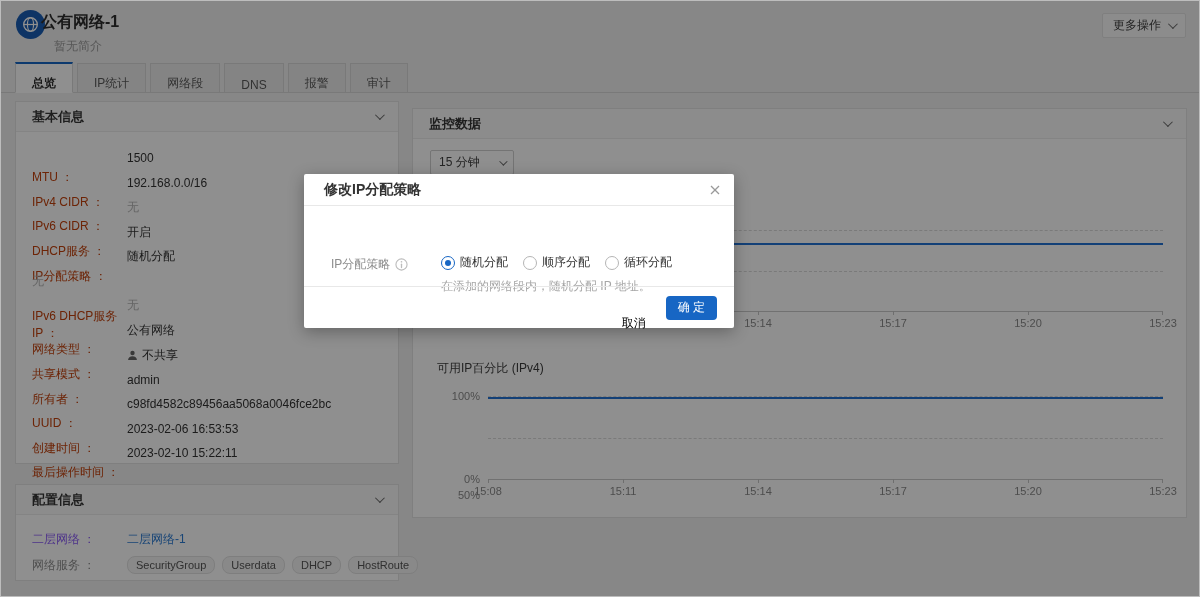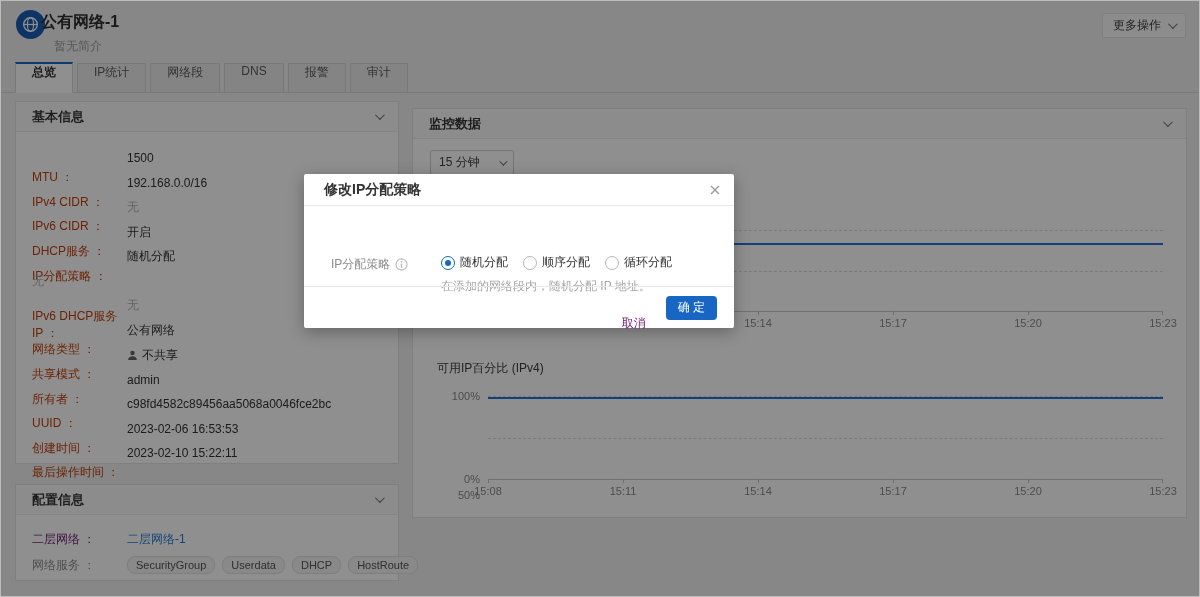--- a/index.html
+++ b/index.html
@@ -18,21 +18,21 @@
   .more-btn { position:absolute; right:13px; top:12px; height:25px; padding:0 10px;
     background:#fafafa; border:1px solid #e2e2e2; border-radius:2px;
     display:flex; align-items:center; gap:7px; color:#404040; cursor:pointer; }
   
   .chev { display:inline-block; width:7px; height:7px; border-right:1.4px solid #6b6b6b;
     border-bottom:1.4px solid #6b6b6b; transform:rotate(45deg) translateY(-2px); }
   
   .tabbar { position:absolute; left:0; top:61px; width:100%; height:31px;
     border-bottom:1px solid #d8d8d8; padding-left:14px; display:flex; gap:4px; }
   .tab { height:30px; margin-top:1px; padding:0 16px; background:#ececec; border:1px solid #d8d8d8;
-    display:flex; align-items:flex-start; color:#5a5a5a; cursor:pointer; }
+    display:flex; align-items:flex-end; color:#5a5a5a; cursor:pointer; }
   .tab.active { background:#fff; border-top:2px solid #1766c4; border-bottom:1px solid #fff;
     height:31px; margin-top:0; font-weight:bold; color:#333; }
   
   .panel { position:absolute; background:#fff; border:1px solid #e3e3e3; }
   .panel-hd { height:30px; background:#fafafa; border-bottom:1px solid #ececec;
     display:flex; align-items:center; padding:0 16px; font-size:13px; font-weight:bold; color:#363636; }
   .panel-hd .chev { margin-left:auto; }
   #basic-panel  { left:14px; top:100px; width:384px; height:363px; }
   #config-panel { left:14px; top:483px; width:384px; height:97px; }
   #mon-panel    { left:411px; top:107px; width:775px; height:410px; }
@@ -76,21 +76,21 @@
   .radio-group { position:absolute; left:137px; top:48px; display:flex; gap:15px; }
   .radio-opt { display:flex; align-items:center; gap:5px; cursor:pointer; color:#333; }
   .radio { width:14px; height:14px; border-radius:50%; border:1px solid #b5b5b5; background:#fff;
     position:relative; flex:none; }
   .radio.selected { border-color:#1766c4; }
   .radio.selected::after { content:""; position:absolute; left:3px; top:3px; width:6px; height:6px;
     border-radius:50%; background:#1766c4; }
   .helper { position:absolute; left:137px; top:72px; color:#a6a6a6; }
   .modal-ft { position:absolute; left:0; right:0; top:112px; bottom:0; border-top:1px solid #e8e8e8;
     display:flex; align-items:center; justify-content:flex-end; gap:20px; padding:0 17px; }
-  .btn-text { color:#701a75; cursor:pointer;margin-top:32px; }
+  .btn-text { color:#000000; cursor:pointer;margin-top:32px; }
   .btn-primary { background:#1766c4; color:#fff; border:none; border-radius:4px;
     height:24px; padding:0 12px; font-size:12px; cursor:pointer; }
 </style>
 </head>
 <body>
 
 <div class="hdr">
   <div class="avatar">
     <svg width="17" height="17" viewBox="0 0 20 20">
       <circle cx="10" cy="10" r="8" fill="none" stroke="#fff" stroke-width="1.6"></circle>
@@ -193,21 +193,21 @@
   </div>
 </div>
 
 <div class="panel" id="config-panel">
   <div class="panel-hd">
     <span>配置信息</span>
     <span class="chev"></span>
   </div>
   <div class="rows" style="padding-top:11px;">
     <div class="cfg-row">
-      <span class="lbl" style="width:95px;color:#701a75;flex:none;">二层网络 ：</span>
+      <span class="lbl" style="width:95px;color:#8b5cf6;flex:none;">二层网络 ：</span>
       <span class="link">二层网络-1</span>
     </div>
     <div class="cfg-row">
       <span class="lbl" style="width:95px;color:#8c8c8c;flex:none;">网络服务 ：</span>
       <span class="chips">
         <span class="chip">SecurityGroup</span>
         <span class="chip">Userdata</span>
         <span class="chip">DHCP</span>
         <span class="chip">HostRoute</span>
       </span>

